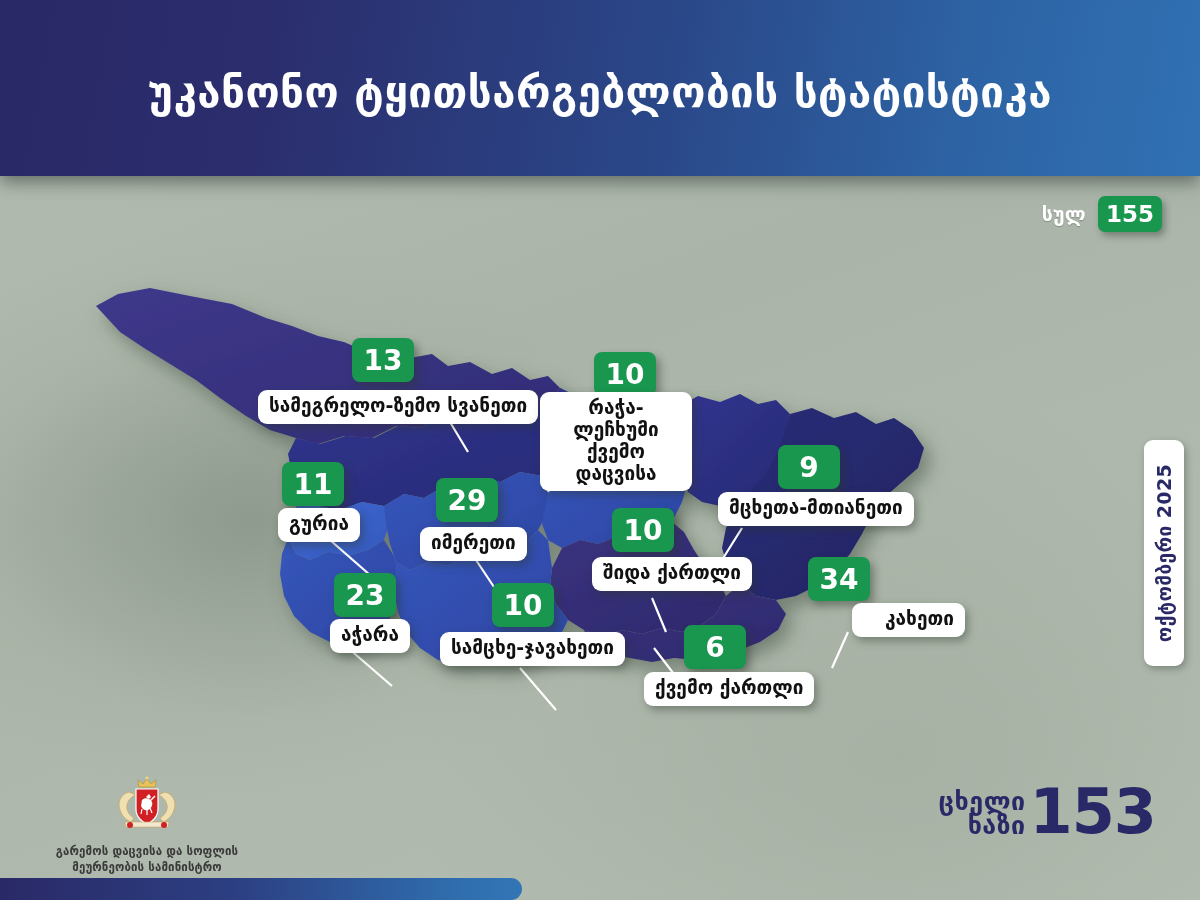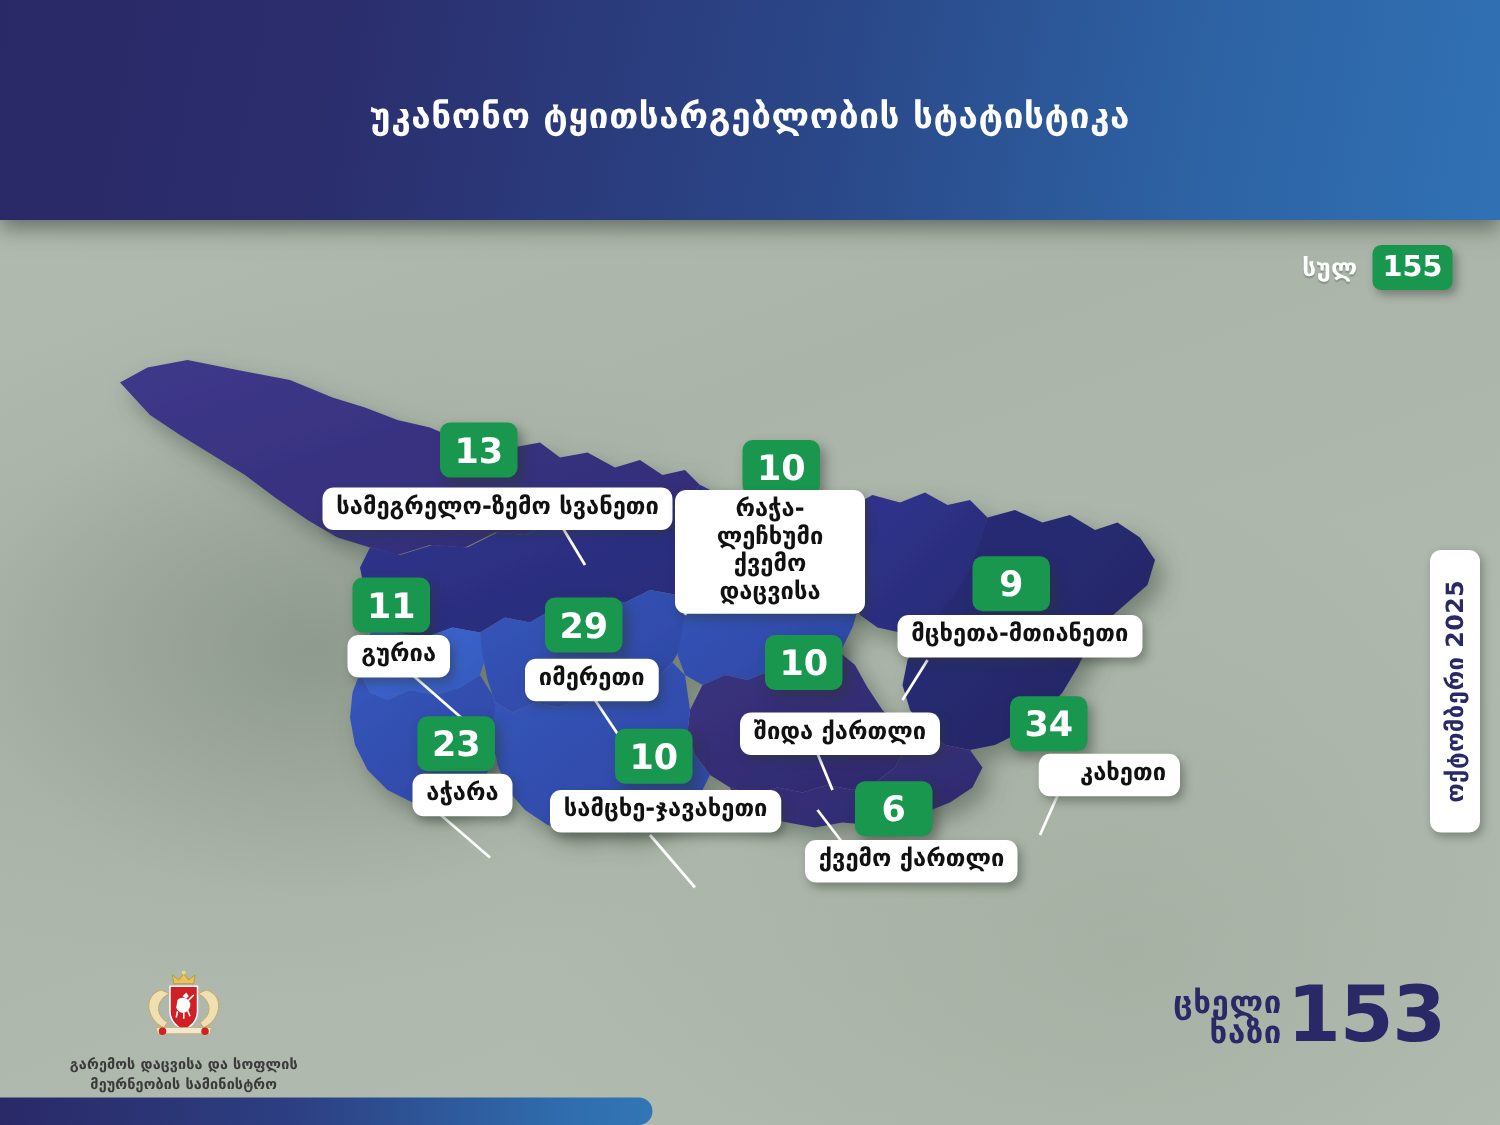--- a/index.html
+++ b/index.html
@@ -22,21 +22,21 @@
   #header {
     position: absolute; left: 0; top: 0;
     width: 1200px; height: 176px;
     background: linear-gradient(100deg, #2a2967 0%, #2b2d6d 22%, #2a4788 55%, #2d63a4 80%, #3071b4 100%);
     display: flex; align-items: center; justify-content: center;
     box-shadow: 0 6px 16px rgba(40,50,45,0.55);
     z-index: 6;
   }
   #header-title {
     color: #ffffff;
-    font-size: 28px;
+    font-size: 42px;
     font-weight: 700;
     letter-spacing: 0.5px;
     line-height: 1;
     text-align: center;
     padding-top: 10px;
     white-space: nowrap;
   }
 
   
   #legend {
@@ -274,21 +274,21 @@
     </svg>
     <div class="callout-badge" style="left:778px;top:445px;">9</div>
     <div class="callout-name" style="left:718px;top:492px;">მცხეთა-მთიანეთი</div>
   </div>
 
   <div class="callout">
     <svg style="position:absolute;left:0;top:0;width:1200px;height:900px;pointer-events:none">
       <line x1="652" y1="598" x2="666" y2="632" stroke="#ffffff" stroke-width="2.2"></line>
     </svg>
     <div class="callout-badge" style="left:612px;top:508px;">10</div>
-    <div class="callout-name" style="left:592px;top:570px;">შიდა ქართლი</div>
+    <div class="callout-name" style="left:592px;top:557px;">შიდა ქართლი</div>
   </div>
 
   <div class="callout">
     <svg style="position:absolute;left:0;top:0;width:1200px;height:900px;pointer-events:none">
       <line x1="348" y1="648" x2="392" y2="686" stroke="#ffffff" stroke-width="2.2"></line>
     </svg>
     <div class="callout-badge" style="left:334px;top:573px;">23</div>
     <div class="callout-name" style="left:330px;top:619px;">აჭარა</div>
   </div>
 
@@ -298,21 +298,21 @@
     </svg>
     <div class="callout-badge" style="left:492px;top:583px;">10</div>
     <div class="callout-name" style="left:440px;top:632px;">სამცხე-ჯავახეთი</div>
   </div>
 
   <div class="callout">
     <svg style="position:absolute;left:0;top:0;width:1200px;height:900px;pointer-events:none">
       <line x1="848" y1="632" x2="832" y2="668" stroke="#ffffff" stroke-width="2.2"></line>
     </svg>
     <div class="callout-badge" style="left:808px;top:557px;">34</div>
-    <div class="callout-name" style="left:831px;top:603px;padding-left:33px;">კახეთი</div>
+    <div class="callout-name" style="left:852px;top:603px;padding-left:33px;">კახეთი</div>
   </div>
 
   <div class="callout">
     <svg style="position:absolute;left:0;top:0;width:1200px;height:900px;pointer-events:none">
       <line x1="654" y1="648" x2="680" y2="682" stroke="#ffffff" stroke-width="2.2"></line>
     </svg>
     <div class="callout-badge" style="left:684px;top:625px;">6</div>
     <div class="callout-name" style="left:644px;top:672px;">ქვემო ქართლი</div>
   </div>
 

